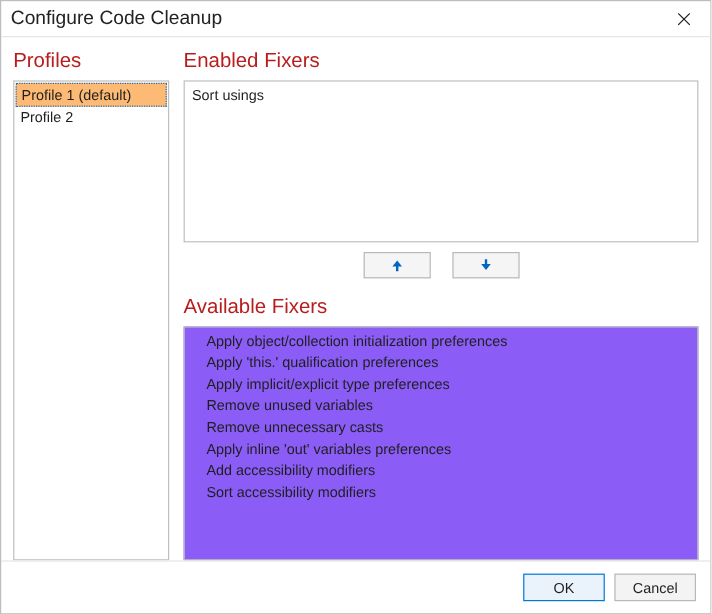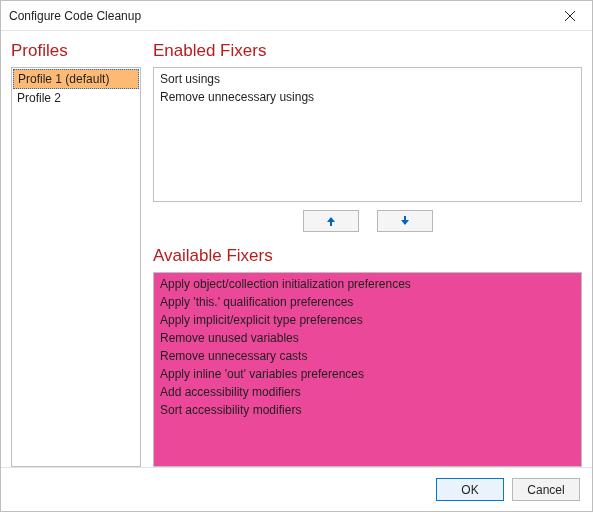--- a/index.html
+++ b/index.html
@@ -16,21 +16,21 @@
     width: 593px; height: 512px;
     border: 1px solid #bdbdbd;
     display: flex; flex-direction: column;
     background: #fff;
   }
   .titlebar {
     height: 30px;
     display: flex; align-items: center;
     padding: 0 0 0 8px;
     border-bottom: 1px solid #e5e5e5;
-    font-size: 12px;
+    font-size: 16px;
   }
   .titlebar .title { flex: 1; color: #222; }
   .close-btn {
     width: 44px; height: 30px;
     display: flex; align-items: center; justify-content: center;
     color: #222;
   }
   .body {
     flex: 1;
     display: flex;
@@ -98,23 +98,23 @@
   }
   .arrow-btn svg { display: block; }
   .available-wrap {
     flex: 1;
     display: flex; flex-direction: column;
     min-height: 0;
   }
   .available-box {
     flex: 1;
     border: 1px solid #bfbfbf;
-    background: #ec4899;
+    background: #8b5cf6;
     overflow-y: scroll;
-    padding: 2px 0;
+    padding: 2px 12px;
     min-height: 0;
   }
   .footer {
     height: 44px;
     display: flex; align-items: center; justify-content: flex-end;
     gap: 8px;
     padding: 0 12px;
     border-top: 1px solid #e5e5e5;
   }
   .btn {
@@ -157,21 +157,20 @@
           <div class="profile-item selected">Profile 1 (default)</div>
           <div class="profile-item">Profile 2</div>
         </div>
     </div>
 
     <div class="right-pane">
 
       <div class="section-header">Enabled Fixers</div>
       <div class="enabled-box" id="enabled-list">
           <div class="fixer-item">Sort usings</div>
-          <div class="fixer-item">Remove unnecessary usings</div>
         </div>
 
       <div class="arrow-row">
         <div class="arrow-btn">
           <svg width="12" height="12" viewBox="0 0 12 12">
             <path d="M6 2 L10 7 L7 7 L7 11 L5 11 L5 7 L2 7 Z" fill="#0066c0"></path>
           </svg>
         </div>
         <div class="arrow-btn">
           <svg width="12" height="12" viewBox="0 0 12 12">

